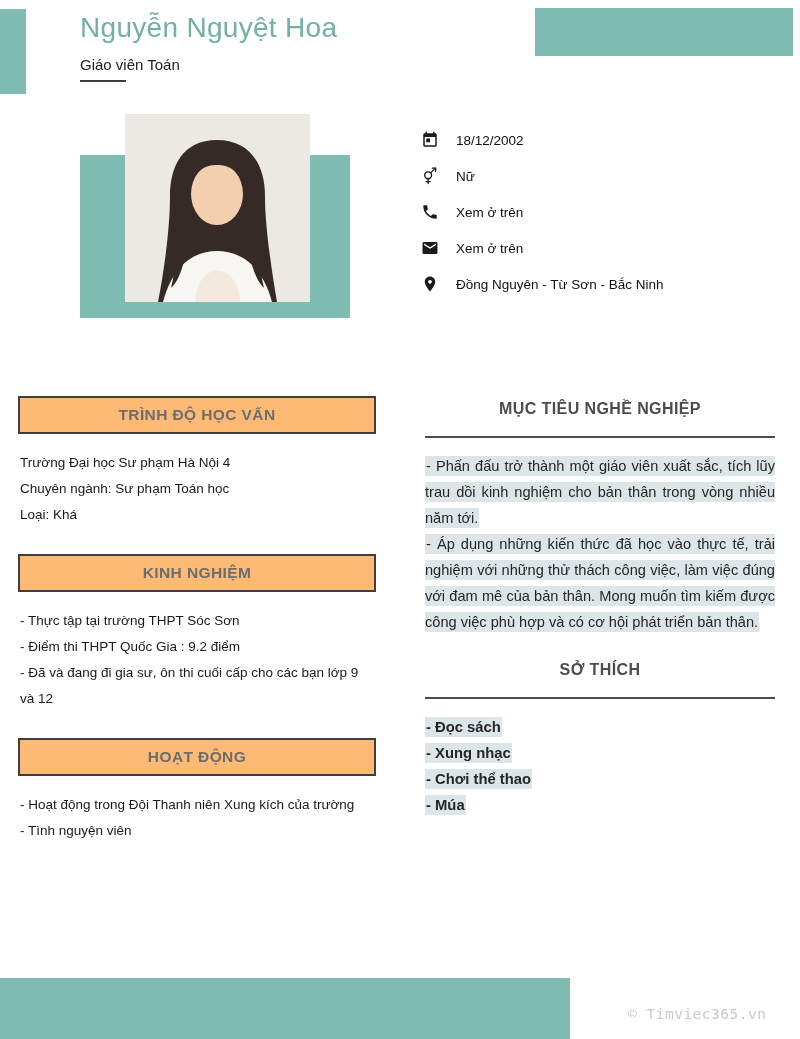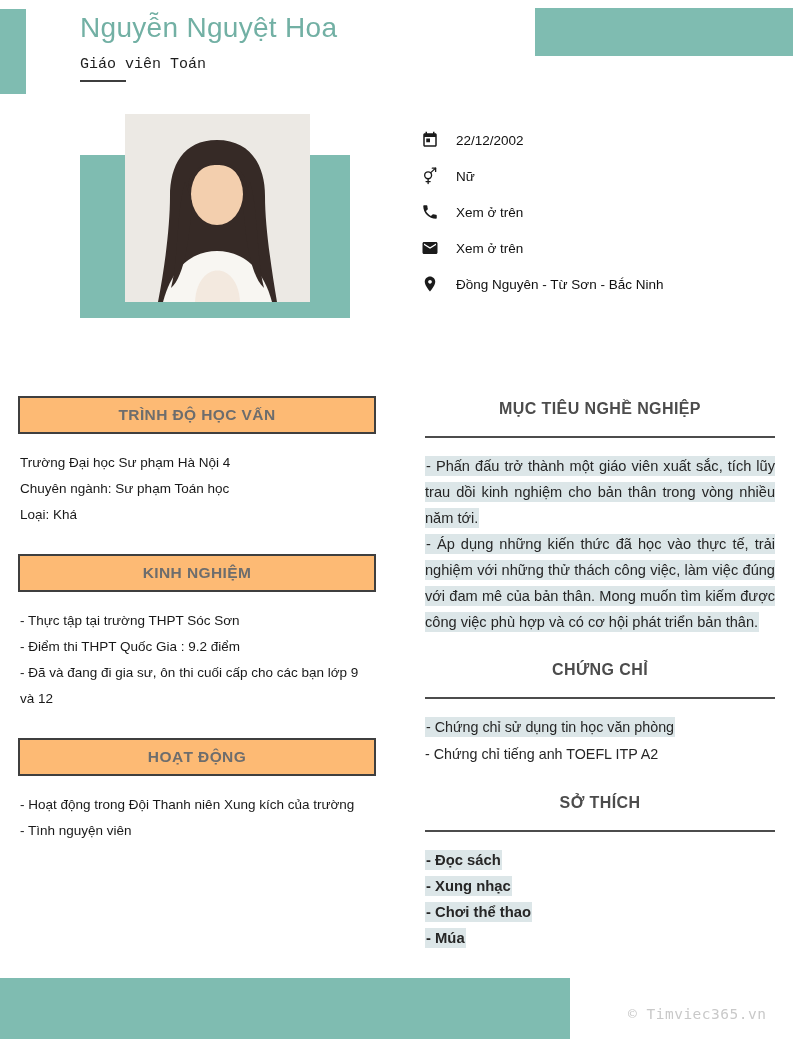--- a/index.html
+++ b/index.html
@@ -5,21 +5,21 @@
   * { margin:0; padding:0; box-sizing:border-box; }
   body { font-family:"Liberation Sans", sans-serif; background:#ffffff; }
   .page { position:relative; width:800px; height:1039px; background:#ffffff; overflow:hidden; }
 
   .deco { position:absolute; background:var(--accent); }
   .deco-top-left  { left:0;    top:9px;   width:26px;  height:85px; }
   .deco-top-right { left:535px;top:8px;   width:258px; height:48px; }
   .deco-bottom    { left:0;    top:978px; width:570px; height:61px; }
 
   .name { position:absolute; left:80px; top:12px; font-size:28px; font-weight:400; color:var(--accent-dark); letter-spacing:.3px; }
-  .subtitle { position:absolute; left:80px; top:56px; font-size:15px; color:#1d1d1d;font-family:Liberation Mono, monospace; }
+  .subtitle { position:absolute; left:80px; top:56px; font-size:15px; color:#1d1d1d; }
   .subtitle-rule { position:absolute; left:80px; top:80px; width:46px; height:2px; background:#3e3e3e; }
 
   .photo-backdrop { position:absolute; left:80px; top:155px; width:270px; height:163px; background:var(--accent); }
   .photo { position:absolute; left:125px; top:114px; width:185px; height:188px; overflow:hidden; }
   .photo svg { display:block; }
 
   .contact { position:absolute; left:420px; top:122px; width:368px; }
   .contact-row { display:flex; align-items:center; height:36px; gap:16px; }
   .cicon { width:20px; height:20px; display:flex; align-items:center; justify-content:center; flex:0 0 20px; }
   .cicon svg { width:18px; height:18px; }
@@ -66,21 +66,21 @@
     </svg>
   </div>
 
   <div class="contact">
     <div class="contact-row">
       <span class="cicon">
         <svg viewBox="0 0 24 24" fill="#1b1b1b">
             <path d="M19 3h-1V1h-2v2H8V1H6v2H5c-1.1 0-2 .9-2 2v14c0 1.1.9 2 2 2h14c1.1 0 2-.9 2-2V5c0-1.1-.9-2-2-2zm0 16H5V8h14v11zM7 10h5v5H7z"></path>
           </svg>
       </span>
-      <span class="clabel">22/12/2002</span>
+      <span class="clabel">18/12/2002</span>
     </div>
     <div class="contact-row">
       <span class="cicon">
         <svg viewBox="0 0 24 24" fill="none" stroke="#1b1b1b" stroke-width="1.8" stroke-linecap="round">
             <circle cx="9.5" cy="11" r="4.6"></circle>
             <path d="M13 7.5 L19.5 1.5"></path>
             <path d="M19.5 1.5h-4.4 M19.5 1.5v4.4"></path>
             <path d="M9.5 15.6v6.4"></path>
             <path d="M6.8 19.4h5.4"></path>
           </svg>
@@ -141,27 +141,20 @@
 
   <div class="col-right">
     <section>
       <h2 class="rhead">MỤC TIÊU NGHỀ NGHIỆP</h2>
       <div class="rbody obj">
         <p><span class="hl">- Phấn đấu trở thành một giáo viên xuất sắc, tích lũy trau dồi kinh nghiệm cho bản thân trong vòng nhiều năm tới.</span></p>
         <p><span class="hl"> - Áp dụng những kiến thức đã học vào thực tế, trải nghiệm với những thử thách công việc, làm việc đúng với đam mê của bản thân. Mong muốn tìm kiếm được công việc phù hợp và có cơ hội phát triển bản thân.</span></p>
       </div>
     </section>
     <section>
-      <h2 class="rhead">CHỨNG CHỈ</h2>
-      <div class="rbody cert">
-        <p><span class="hl">- Chứng chỉ sử dụng tin học văn phòng</span></p>
-        <p>- Chứng chỉ tiếng anh TOEFL ITP A2</p>
-      </div>
-    </section>
-    <section>
       <h2 class="rhead">SỞ THÍCH</h2>
       <div class="rbody hobbies">
         <p><span class="hl">- Đọc sách</span></p>
         <p><span class="hl">- Xung nhạc</span></p>
         <p><span class="hl">- Chơi thể thao</span></p>
         <p><span class="hl">- Múa</span></p>
       </div>
     </section>
   </div>
 

